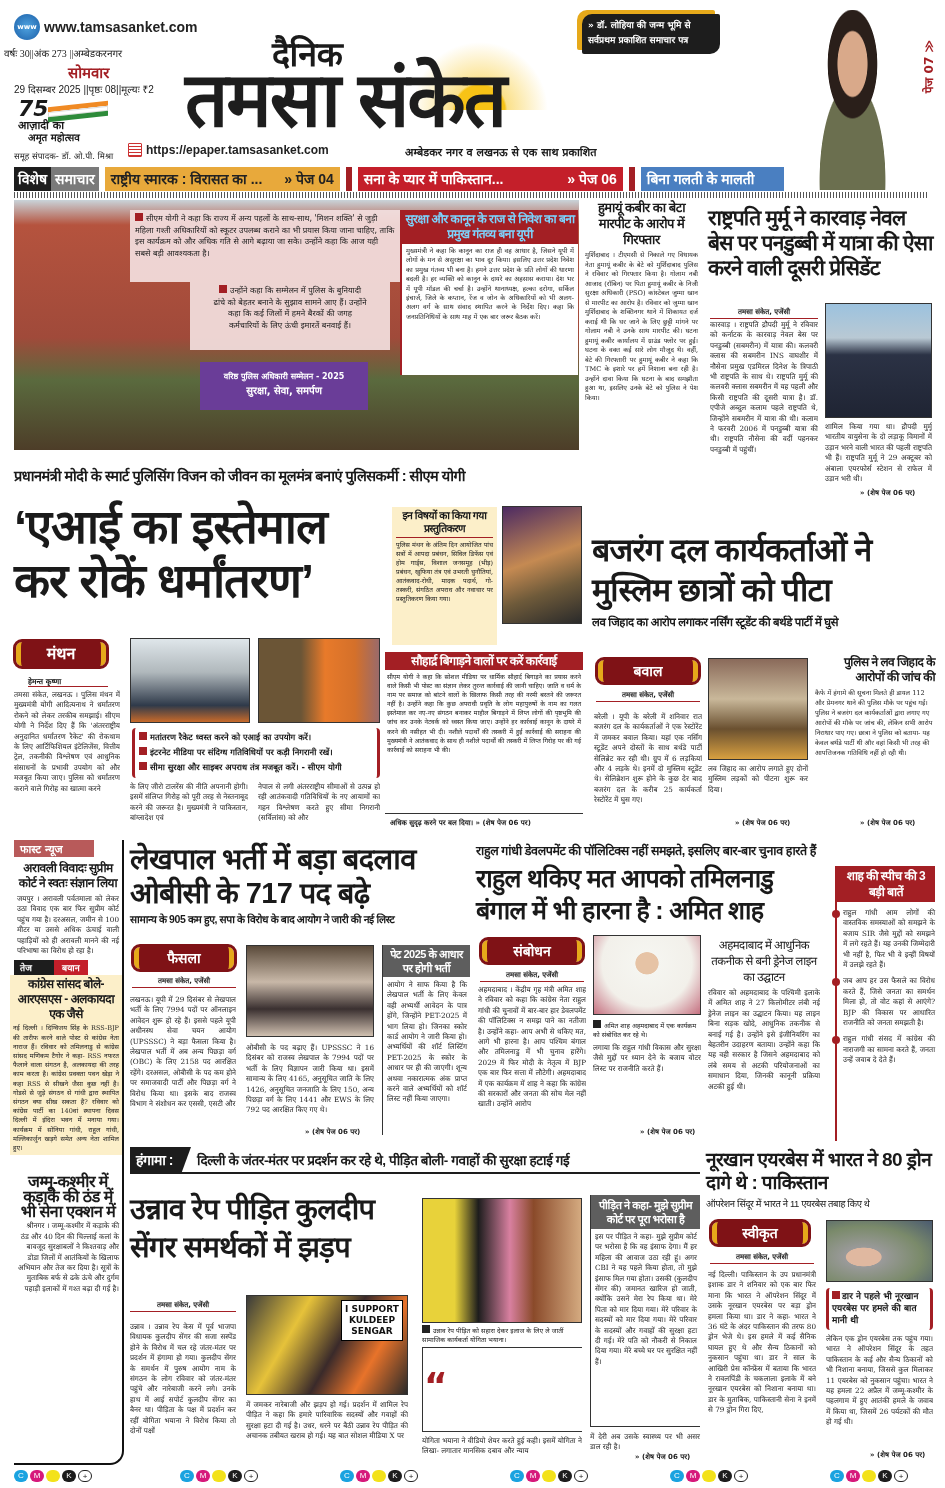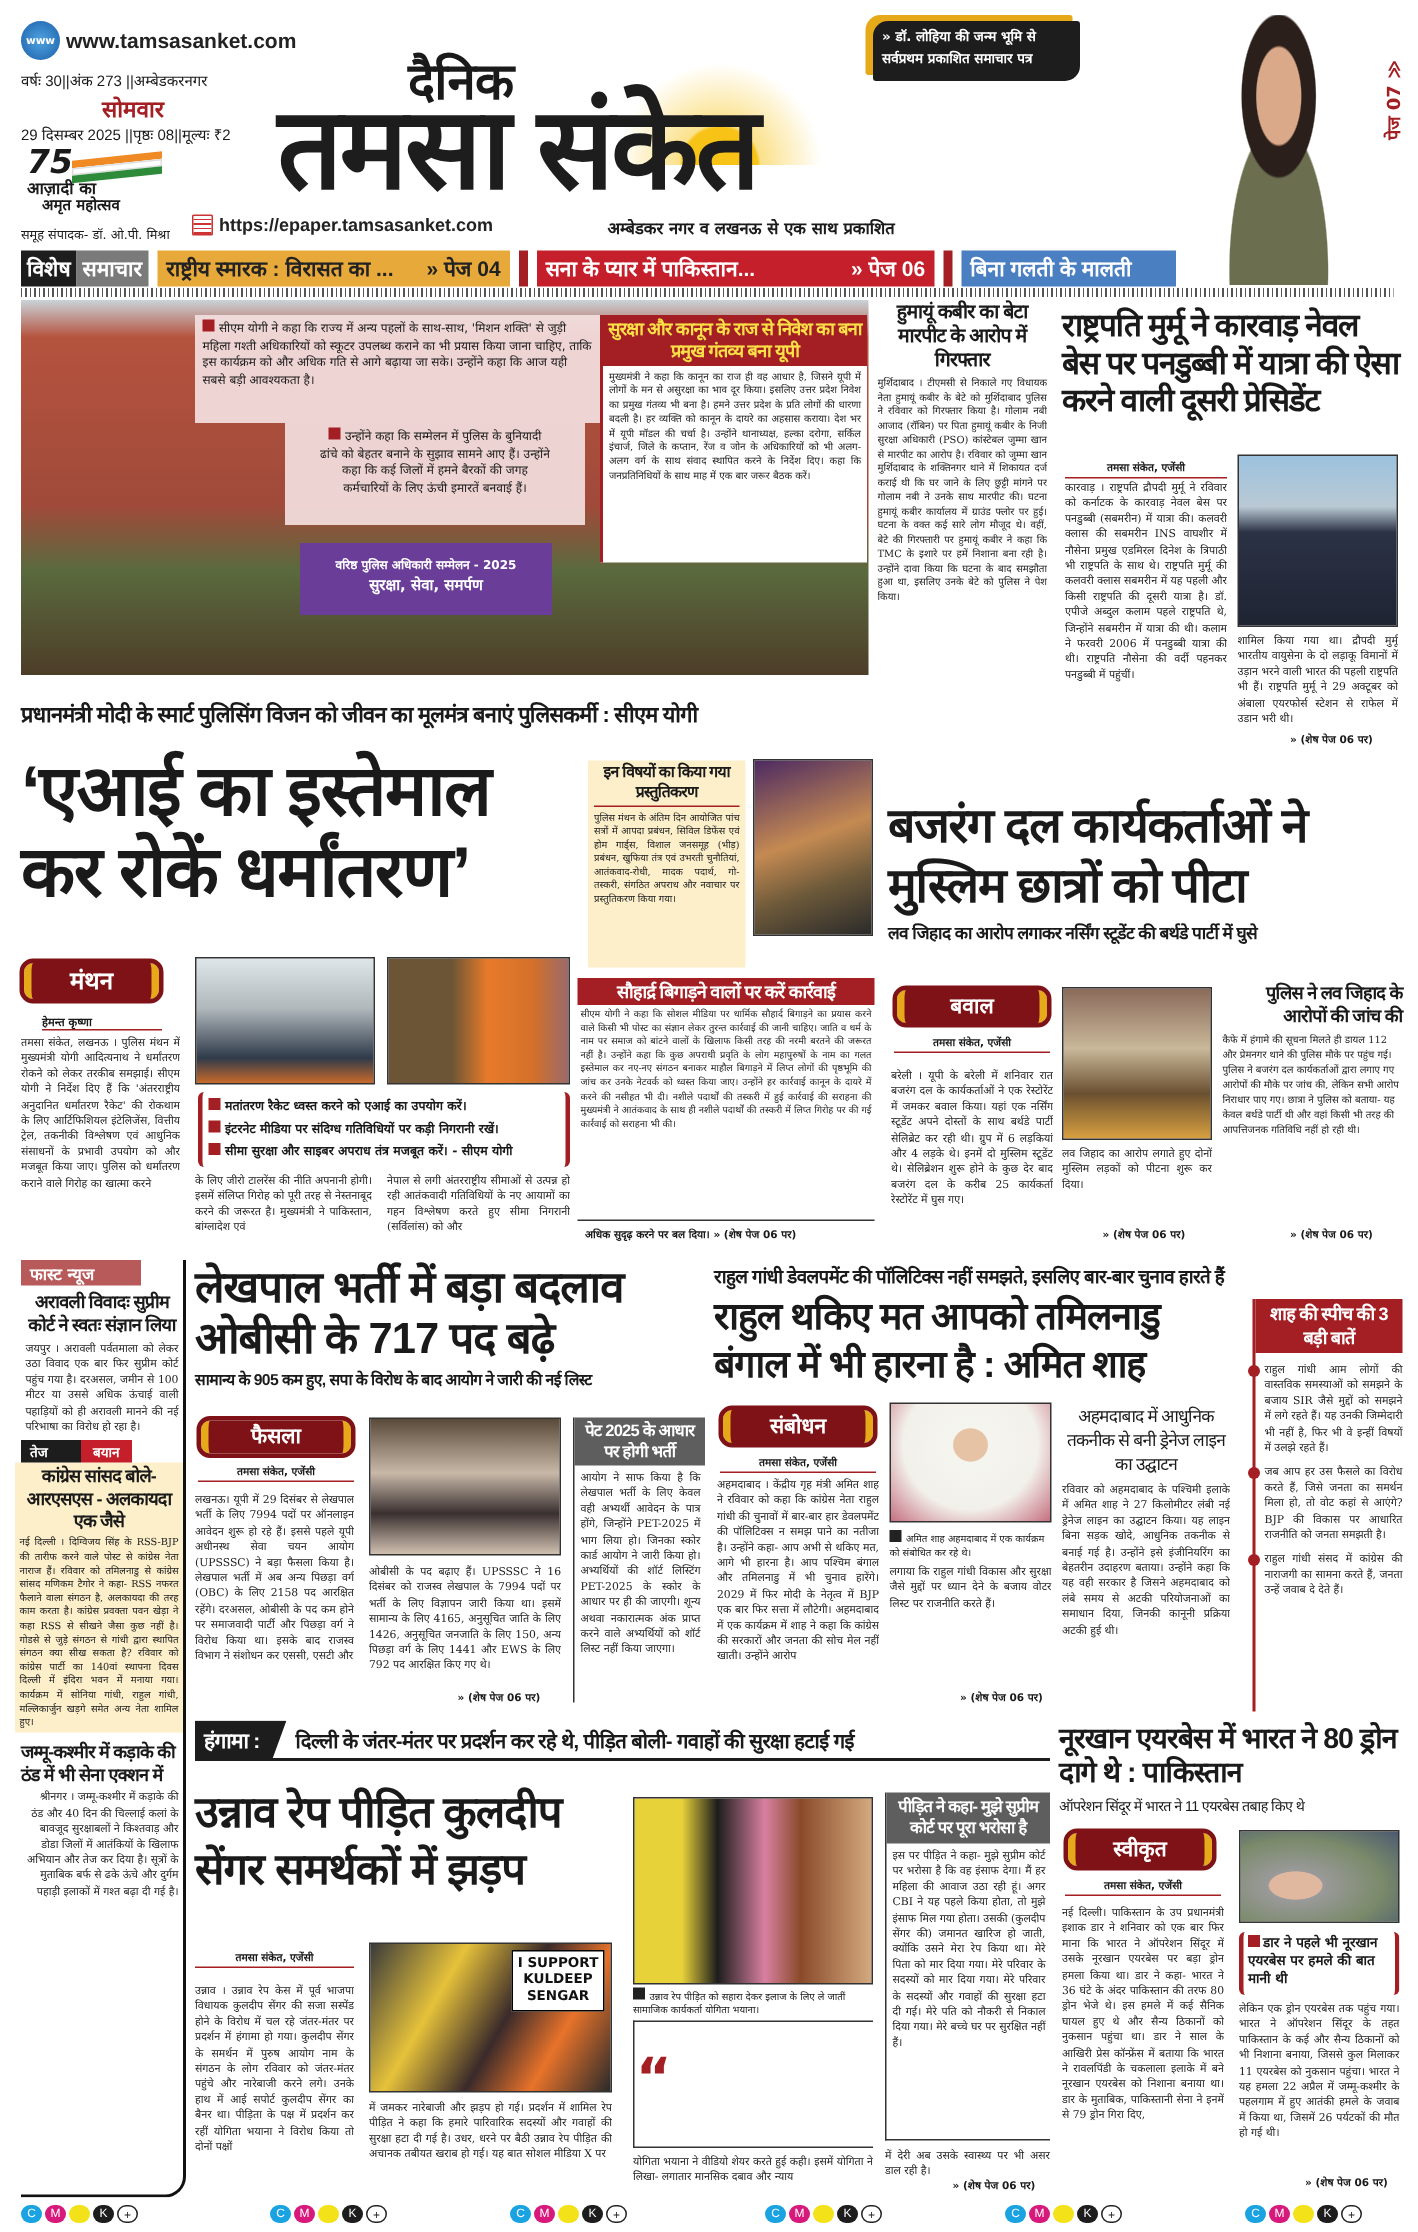--- a/index.html
+++ b/index.html
@@ -16,21 +16,21 @@
 .cmyk span{width:14px;height:12px;border-radius:6px;font-size:8px;color:#fff;text-align:center;line-height:12px;font-family:"Liberation Sans",sans-serif}
 </style>
 </head>
 <body>
 
 <div class="abs" style="left:0;top:0;width:945px;height:165px">
   <div class="abs" style="left:14px;top:14px;display:flex;align-items:center;gap:4px">
     <span style="width:26px;height:26px;border-radius:50%;background:radial-gradient(circle,#4fa3e0,#1b5fa8);color:#fff;font-size:7px;font-weight:bold;display:flex;align-items:center;justify-content:center">www</span>
     <span style="font-family:'Liberation Sans',sans-serif;font-weight:bold;font-size:14px;color:#222">www.tamsasanket.com</span>
   </div>
-  <div class="abs" style="left:14px;top:46px;font-size:10px;font-family:Liberation Sans, sans-serif">वर्षः 30||अंक 273 ||अम्बेडकरनगर</div>
+  <div class="abs" style="left:4px;top:46px;font-size:10px;font-family:Liberation Serif, serif">वर्षः 30||अंक 273 ||अम्बेडकरनगर</div>
   <div class="abs" style="left:68px;top:62px;font-size:15px;font-weight:bold;color:#a31f24">सोमवार</div>
   <div class="abs" style="left:14px;top:82px;font-size:10px;font-family:'Liberation Sans',sans-serif">29 दिसम्बर  2025 ||पृष्ठः 08||मूल्यः ₹2</div>
   <div class="abs" style="left:18px;top:98px;width:95px;height:50px">
     <div style="font-size:22px;font-weight:bold;font-style:italic;line-height:22px">75</div>
     <div class="abs" style="left:30px;top:6px;width:60px;height:5px;background:#f08a24;transform:skewY(-6deg)"></div>
     <div class="abs" style="left:30px;top:11px;width:60px;height:5px;background:#fff;border:0.5px solid #ddd;transform:skewY(-6deg)"></div>
     <div class="abs" style="left:30px;top:16px;width:60px;height:5px;background:#2e8b3a;transform:skewY(-6deg)"></div>
     <div style="font-size:11px;font-weight:bold;line-height:12px">आज़ादी का</div>
     <div style="font-size:10px;font-weight:bold;padding-left:10px;line-height:12px">अमृत महोत्सव</div>
   </div>
@@ -80,21 +80,21 @@
 </div>
 <div class="abs" style="left:190px;top:282px;width:200px;height:68px;background:rgba(243,223,224,0.92);padding:3px 22px;font-size:8px;line-height:11.5px;text-align:center">
   <span style="display:inline-block;width:8px;height:8px;background:#a31f24;margin-right:3px"></span><span>उन्होंने कहा कि सम्मेलन में पुलिस के बुनियादी ढांचे को बेहतर बनाने के सुझाव सामने आए हैं। उन्होंने कहा कि कई जिलों में हमने बैरकों की जगह कर्मचारियों के लिए ऊंची इमारतें बनवाई हैं।</span>
 </div>
 <div class="abs" style="left:200px;top:362px;width:168px;height:48px;background:#6a3d98;color:#fff;text-align:center;font-size:8px;font-weight:bold;padding-top:8px;line-height:14px">
   <div>वरिष्ठ पुलिस अधिकारी सम्मेलन - 2025</div>
   <div style="font-size:10px">सुरक्षा, सेवा, समर्पण</div>
 </div>
 
 <div class="abs" style="left:400px;top:210px;width:178px;height:165px;background:#fff;border-left:2px solid #a31f24">
-  <div class="redbox hd" style="font-size:12px;line-height:15px;padding:2px 3px;color:#fde047;background:#a31f24">सुरक्षा और कानून के राज से निवेश का बना प्रमुख गंतव्य बना यूपी</div>
+  <div class="redbox hd" style="font-size:12px;line-height:15px;padding:2px 3px;color:#7dd3fc;background:#a31f24">सुरक्षा और कानून के राज से निवेश का बना प्रमुख गंतव्य बना यूपी</div>
   <div class="body-text" style="padding:3px 4px;font-size:6.6px;line-height:9.4px">मुख्यमंत्री ने कहा कि कानून का राज ही वह आधार है, जिसने यूपी में लोगों के मन से असुरक्षा का भाव दूर किया। इसलिए उत्तर प्रदेश निवेश का प्रमुख गंतव्य भी बना है। हमने उत्तर प्रदेश के प्रति लोगों की धारणा बदली है। हर व्यक्ति को कानून के दायरे का अहसास कराया। देश भर में यूपी मॉडल की चर्चा है। उन्होंने थानाध्यक्ष, हल्का दरोगा, सर्किल इंचार्ज, जिले के कप्तान, रेंज व जोन के अधिकारियों को भी अलग-अलग वर्ग के साथ संवाद स्थापित करने के निर्देश दिए। कहा कि जनप्रतिनिधियों के साथ माह में एक बार जरूर बैठक करें।</div>
 </div>
 
 <div class="abs hd" style="left:14px;top:465px;width:575px;font-size:14.5px;white-space:nowrap">प्रधानमंत्री मोदी के स्मार्ट पुलिसिंग विजन को जीवन का मूलमंत्र बनाएं पुलिसकर्मी : सीएम योगी</div>
 <div class="abs hd" style="left:14px;top:500px;width:370px;font-size:47px;line-height:54px;letter-spacing:-1px">
   <div>‘एआई का इस्तेमाल</div>
   <div>कर रोकें धर्मांतरण’</div>
 </div>
 <div class="abs" style="left:392px;top:507px;width:105px;height:138px;background:#fcefc9;padding:2px 4px">
   <div class="hd" style="font-size:10.5px;line-height:13px;text-align:center;color:#1a1a1a;border-bottom:1px solid #a31f24;padding-bottom:2px">इन विषयों का किया गया प्रस्तुतिकरण</div>
@@ -155,21 +155,21 @@
   <div class="hd" style="font-size:12px;line-height:15px;text-align:center;margin-top:4px">अरावली विवादः सुप्रीम कोर्ट ने स्वतः संज्ञान लिया</div>
   <div class="body-text" style="margin-top:3px;padding:0 3px">जयपुर । अरावली पर्वतमाला को लेकर उठा विवाद एक बार फिर सुप्रीम कोर्ट पहुंच गया है। दरअसल, जमीन से 100 मीटर या उससे अधिक ऊंचाई वाली पहाड़ियों को ही अरावली मानने की नई परिभाषा का विरोध हो रहा है।</div>
   <div style="display:flex;margin-top:4px;font-size:9px;font-weight:bold">
     <span style="background:#1d1d1d;color:#fff;padding:1px 6px;width:40px">तेज</span>
     <span style="background:#c41f2a;color:#fff;padding:1px 8px">बयान</span>
   </div>
   <div style="background:#fcefc9;padding:2px 3px;margin-left:-4px">
     <div class="hd" style="font-size:12px;line-height:15px;text-align:center">कांग्रेस सांसद बोले- आरएसएस - अलकायदा एक जैसे</div>
     <div class="body-text" style="margin-top:2px;font-size:6.5px;line-height:9.2px">नई दिल्ली । दिग्विजय सिंह के RSS-BJP की तारीफ करने वाले पोस्ट से कांग्रेस नेता नाराज हैं। रविवार को तमिलनाडु से कांग्रेस सांसद मणिकम टैगोर ने कहा- RSS नफरत फैलाने वाला संगठन है, अलकायदा की तरह काम करता है। कांग्रेस प्रवक्ता पवन खेड़ा ने कहा RSS से सीखने जैसा कुछ नहीं है। गोडसे से जुड़े संगठन से गांधी द्वारा स्थापित संगठन क्या सीख सकता है? रविवार को कांग्रेस पार्टी का 140वां स्थापना दिवस दिल्ली में इंदिरा भवन में मनाया गया। कार्यक्रम में सोनिया गांधी, राहुल गांधी, मल्लिकार्जुन खड़गे समेत अन्य नेता शामिल हुए।</div>
   </div>
-  <div class="hd" style="font-size:12px;line-height:15px;margin-top:6px">जम्मू-कश्मीर में कड़ाके की ठंड में भी सेना एक्शन में</div>
+  <div class="hd" style="font-size:16px;line-height:15px;text-align:center;margin-top:19px">जम्मू-कश्मीर में कड़ाके की ठंड में भी सेना एक्शन में</div>
   <div class="body-text" style="padding:2px 3px;text-align:right">श्रीनगर । जम्मू-कश्मीर में कड़ाके की ठंड और 40 दिन की चिल्लाई कलां के बावजूद सुरक्षाबलों ने किश्तवाड़ और डोडा जिलों में आतंकियों के खिलाफ अभियान और तेज कर दिया है। सूत्रों के मुताबिक बर्फ से ढके ऊंचे और दुर्गम पहाड़ी इलाकों में गश्त बढ़ा दी गई है।</div>
 </div>
 
 <div class="abs hd" style="left:130px;top:842px;width:340px;font-size:29px;line-height:34px;letter-spacing:-0.6px">लेखपाल भर्ती में बड़ा बदलाव ओबीसी के 717 पद बढ़े</div>
 <div class="abs hd" style="left:130px;top:912px;font-size:10.5px;white-space:nowrap;letter-spacing:-0.4px">सामान्य के 905 कम हुए, सपा के विरोध के बाद आयोग ने जारी की नई लिस्ट</div>
 <div class="abs tag" style="left:134px;top:947px;width:100px;height:22px;font-size:14px;line-height:22px">फैसला</div>
 <div class="abs byline" style="left:132px;top:976px;width:104px">तमसा संकेत, एजेंसी</div>
 <div class="abs body-text" style="left:130px;top:995px;width:106px;height:142px;overflow:hidden">लखनऊ। यूपी में 29 दिसंबर से लेखपाल भर्ती के लिए 7994 पदों पर ऑनलाइन आवेदन शुरू हो रहे हैं। इससे पहले यूपी अधीनस्थ सेवा चयन आयोग (UPSSSC) ने बड़ा फैसला किया है। लेखपाल भर्ती में अब अन्य पिछड़ा वर्ग (OBC) के लिए 2158 पद आरक्षित रहेंगे। दरअसल, ओबीसी के पद कम होने पर समाजवादी पार्टी और पिछड़ा वर्ग ने विरोध किया था। इसके बाद राजस्व विभाग ने संशोधन कर एससी, एसटी और</div>
 <div class="abs photo" style="left:246px;top:945px;width:128px;height:92px;background:linear-gradient(180deg,#5a4a3a,#c8b8a8 40%,#3a3030 70%,#d0c0b0)"></div>
 <div class="abs body-text" style="left:246px;top:1043px;width:128px;height:82px;overflow:hidden">ओबीसी के पद बढ़ाए हैं। UPSSSC ने 16 दिसंबर को राजस्व लेखपाल के 7994 पदों पर भर्ती के लिए विज्ञापन जारी किया था। इसमें सामान्य के लिए 4165, अनुसूचित जाति के लिए 1426, अनुसूचित जनजाति के लिए 150, अन्य पिछड़ा वर्ग के लिए 1441 और EWS के लिए 792 पद आरक्षित किए गए थे।</div>

